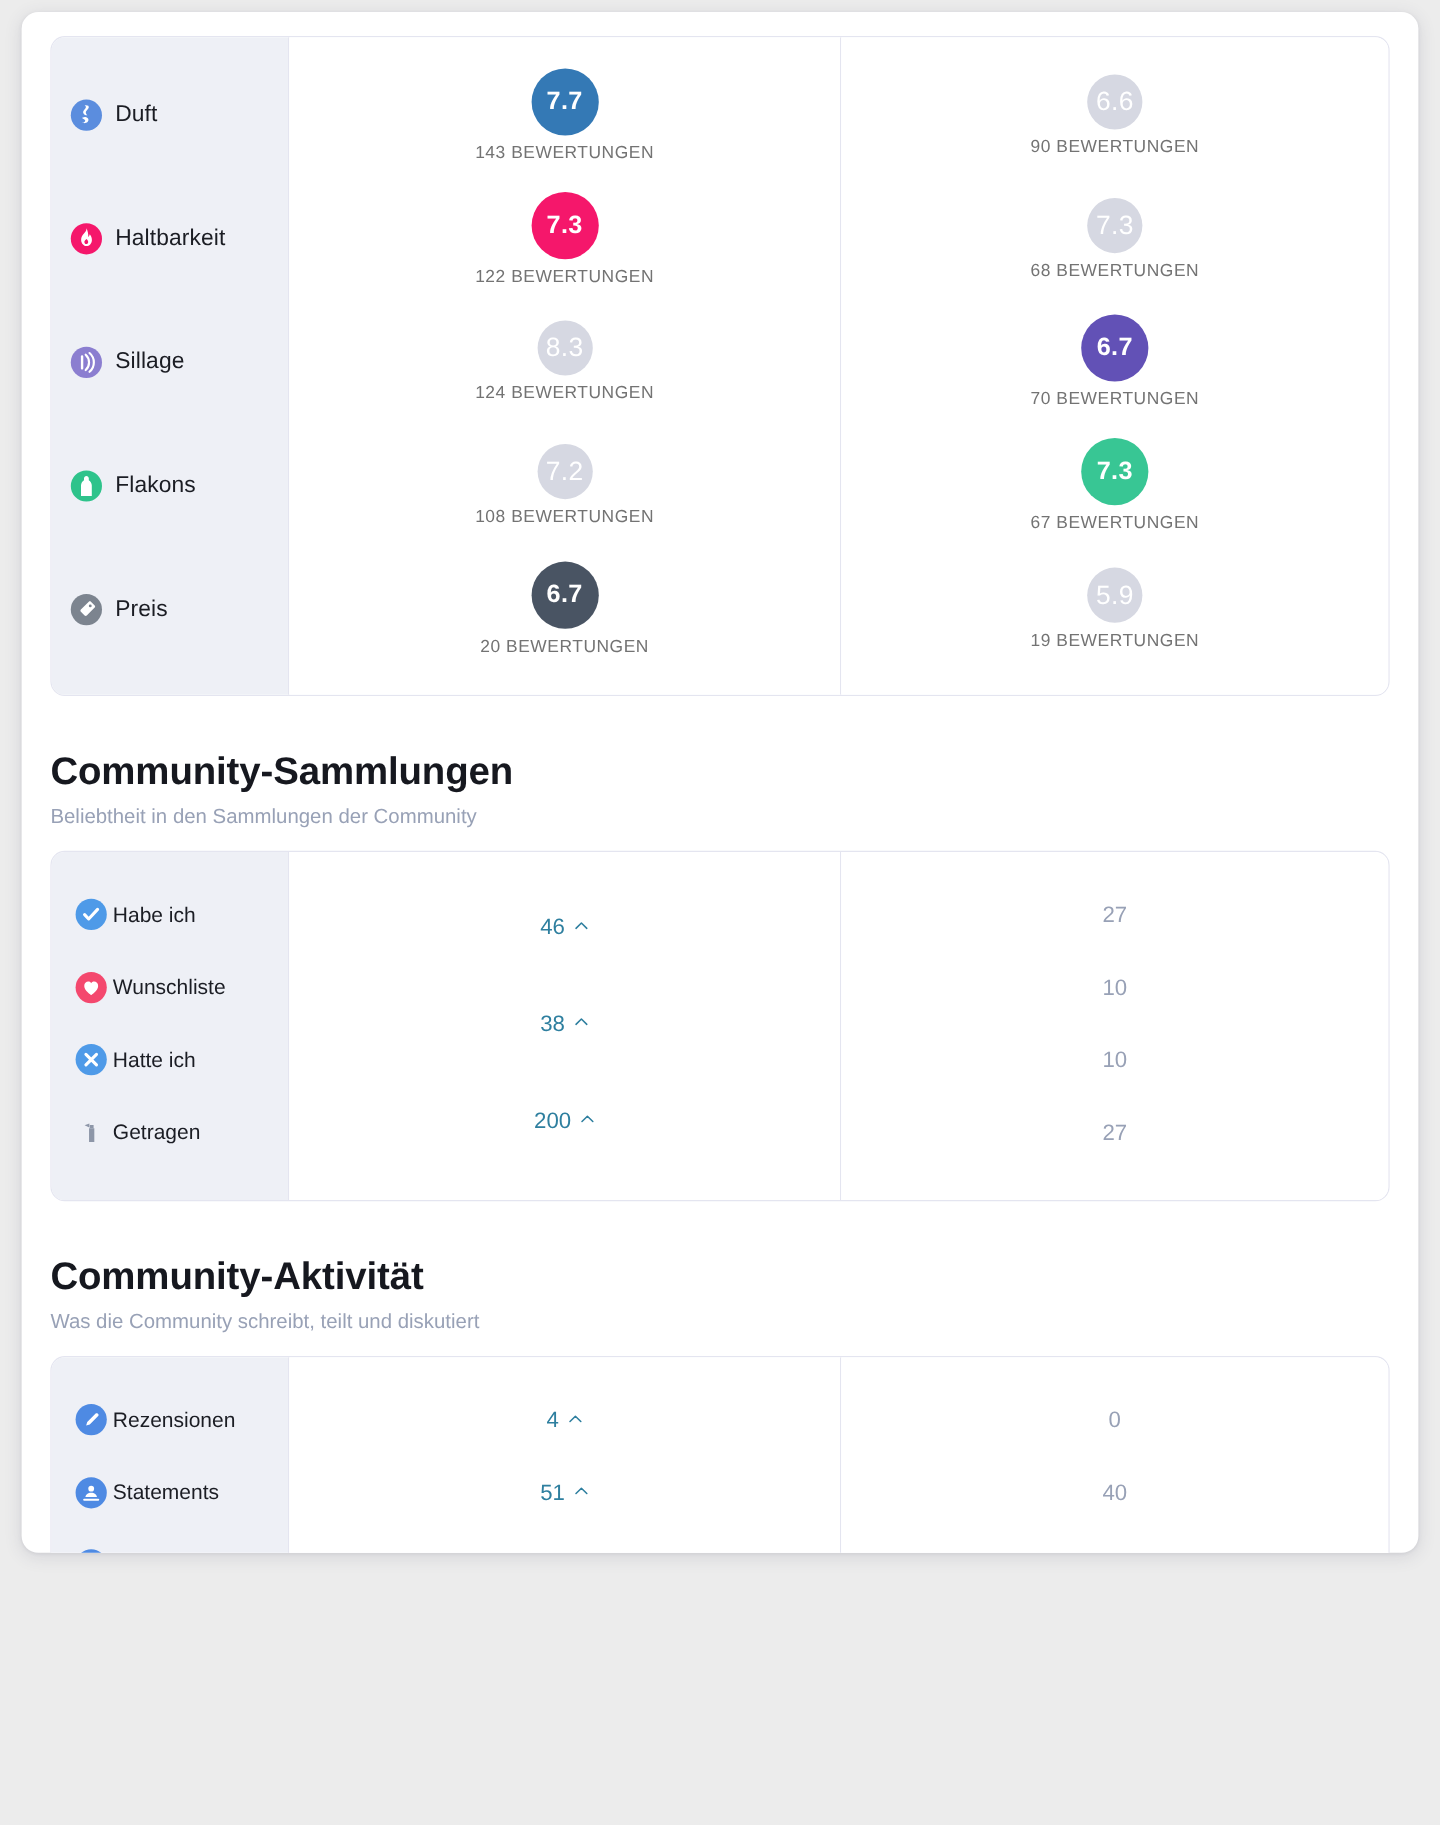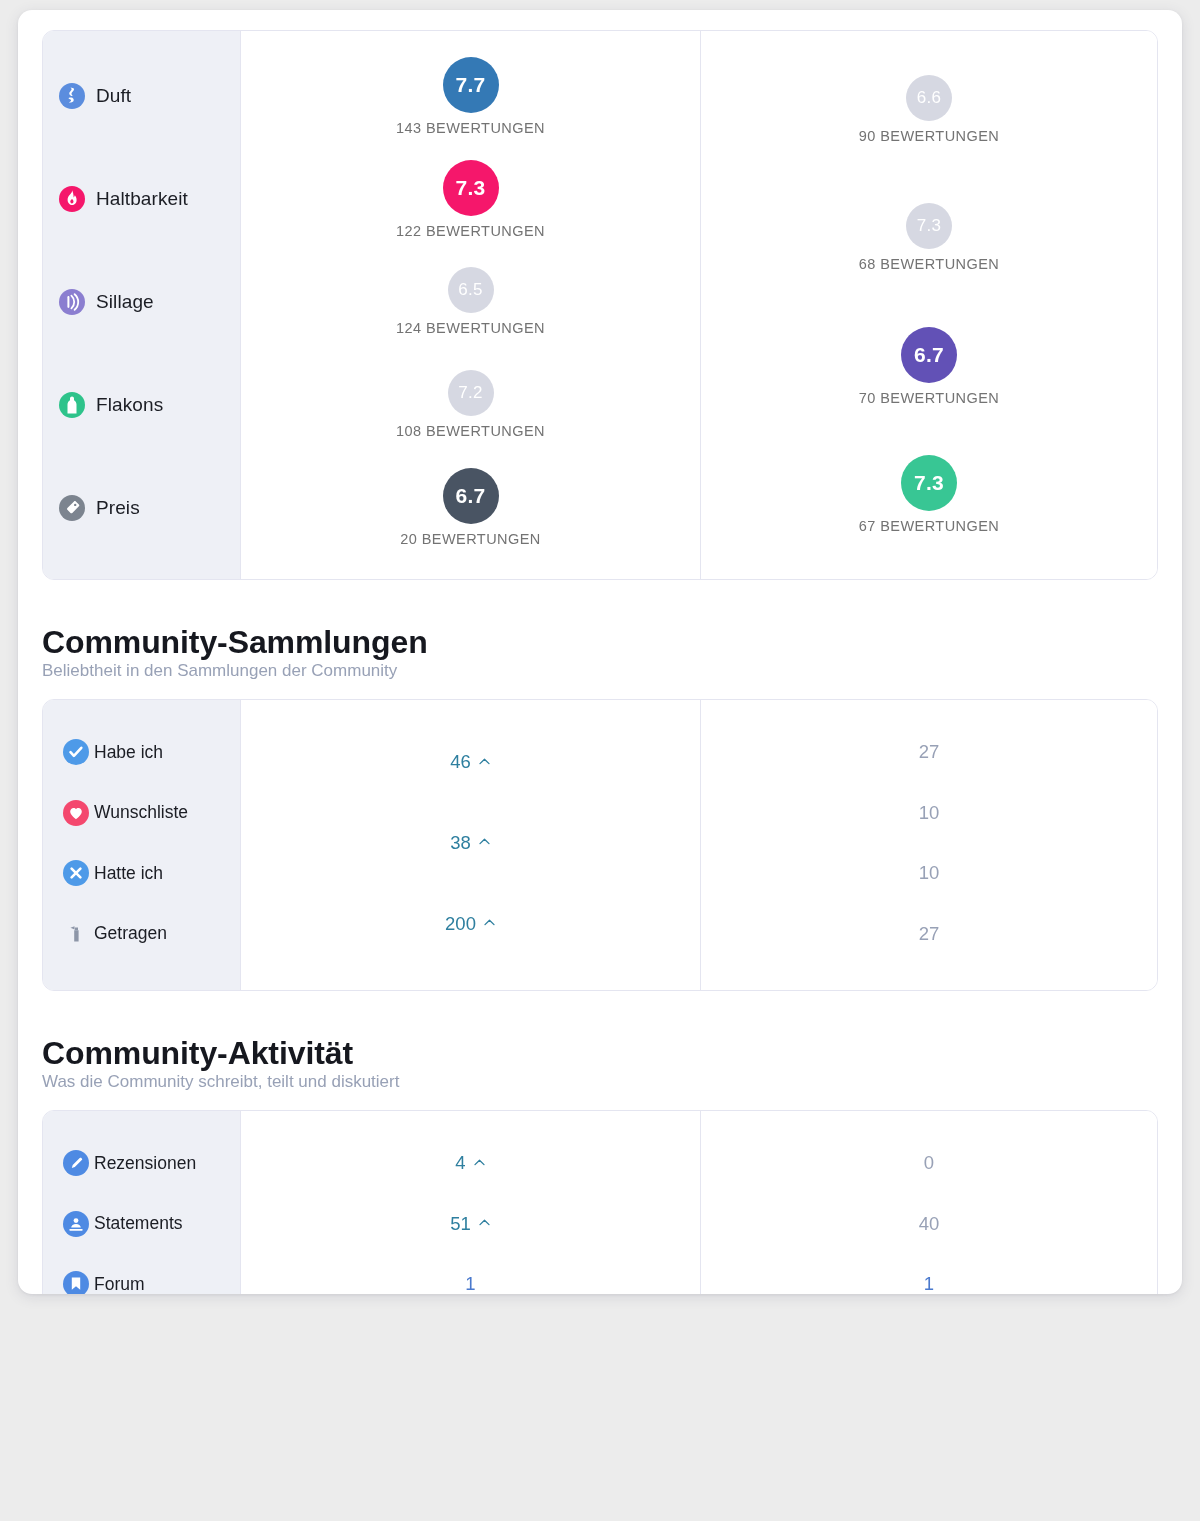--- a/index.html
+++ b/index.html
@@ -88,21 +88,21 @@
     display: flex;
     align-items: center;
     justify-content: center;
     color: #ffffff;
     font-size: 21px;
     font-weight: 600;
     letter-spacing: .3px;
   }
   .badge.dim {
     width: 46px; height: 46px;
-    font-size: 17px;
+    font-size: 22px;
     font-weight: 400;
     background: #d6d8e2;
     color: #ffffff;
   }
   .rcount {
     font-size: 14.5px;
     letter-spacing: .45px;
     color: #737373;
   }
 
@@ -130,21 +130,21 @@
   .sec-title {
     font-size: 32px;
     font-weight: 700;
     color: #16181f;
     letter-spacing: -.1px;
     margin-top: 44px;
   }
   .sec-sub {
     font-size: 17px;
     color: #98a1b6;
-    margin-top: 0;
+    margin-top: 10px;
     margin-bottom: 18px;
   }
 
   
   .listcard .col-label,
   .listcard .col-a,
   .listcard .col-b {
     display: flex;
     flex-direction: column;
     justify-content: space-around;
@@ -237,21 +237,21 @@
       <div class="col-a" id="rat-a">
           <div class="rcell">
             <span class="badge" style="background:#3479b5">7.7</span>
             <span class="rcount">143 BEWERTUNGEN</span>
           </div>
           <div class="rcell">
             <span class="badge" style="background:#f5176b">7.3</span>
             <span class="rcount">122 BEWERTUNGEN</span>
           </div>
           <div class="rcell">
-            <span class="badge dim" style="background:#d6d8e2">6.5</span>
+            <span class="badge dim" style="background:#d6d8e2">8.3</span>
             <span class="rcount">124 BEWERTUNGEN</span>
           </div>
           <div class="rcell">
             <span class="badge dim" style="background:#d6d8e2">7.2</span>
             <span class="rcount">108 BEWERTUNGEN</span>
           </div>
           <div class="rcell">
             <span class="badge" style="background:#495463">6.7</span>
             <span class="rcount">20 BEWERTUNGEN</span>
           </div>
@@ -265,20 +265,24 @@
             <span class="badge dim" style="background:#d6d8e2">7.3</span>
             <span class="rcount">68 BEWERTUNGEN</span>
           </div>
           <div class="rcell">
             <span class="badge" style="background:#6251b6">6.7</span>
             <span class="rcount">70 BEWERTUNGEN</span>
           </div>
           <div class="rcell">
             <span class="badge" style="background:#38c694">7.3</span>
             <span class="rcount">67 BEWERTUNGEN</span>
+          </div>
+          <div class="rcell">
+            <span class="badge dim" style="background:#d6d8e2">5.9</span>
+            <span class="rcount">19 BEWERTUNGEN</span>
           </div>
         </div>
     </div>
 
     <h2 class="sec-title">Community-Sammlungen</h2>
     <p class="sec-sub">Beliebtheit in den Sammlungen der Community</p>
 
     <div class="card listcard">
       <div class="col-label" id="col-labels">
           <div class="llabel">

